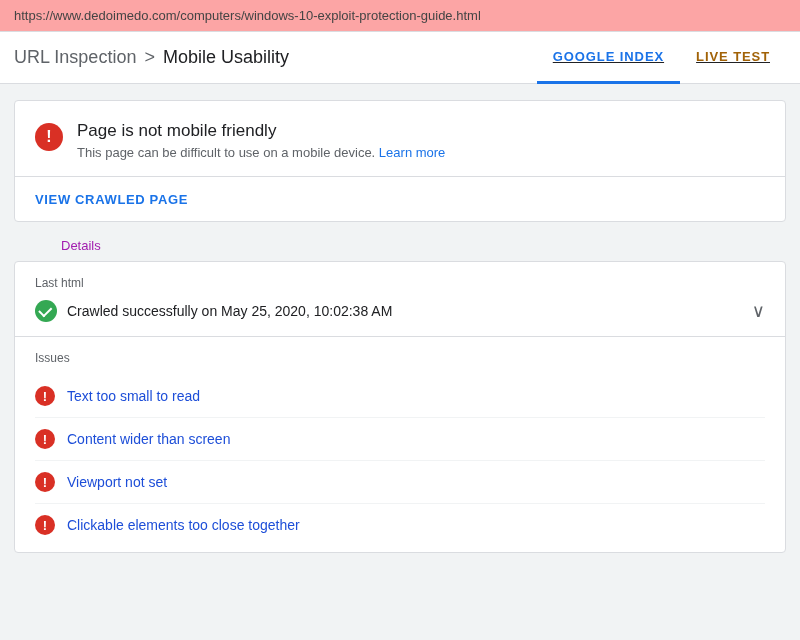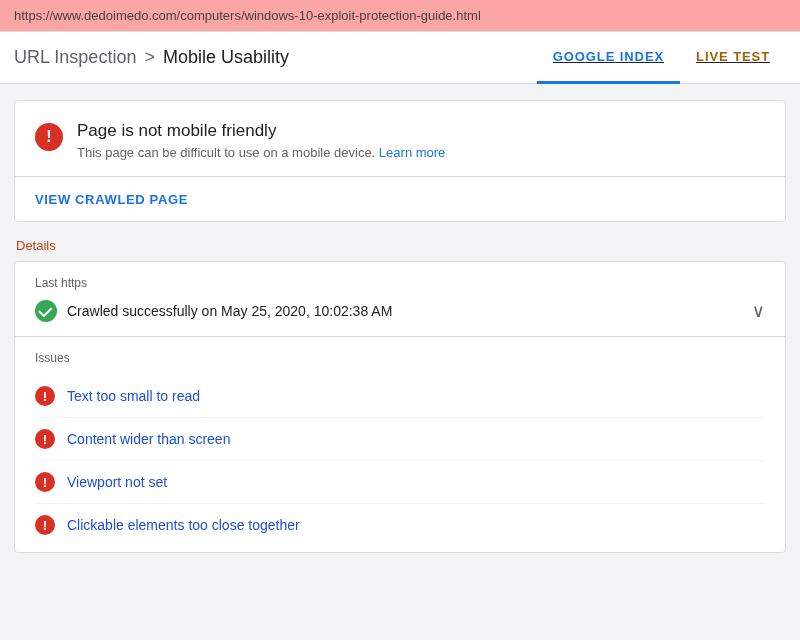--- a/index.html
+++ b/index.html
@@ -140,23 +140,24 @@
       font-size: 13px;
       font-weight: 700;
       letter-spacing: 0.05em;
       text-transform: uppercase;
       cursor: pointer;
       padding: 0;
     }
 
     .details-label {
       font-size: 13px;
-      color: #c2410c;
+      color: #a21caf;
       margin-bottom: 8px;
       padding-left: 2px;
+      margin-left: 45px;
     }
 
     .details-card {
       background: #fff;
       border: 1px solid #dadce0;
       border-radius: 4px;
     }
 
     .crawl-section {
       padding: 14px 20px;
@@ -299,21 +300,21 @@
     <div class="view-crawled">
       <button class="view-crawled-btn">VIEW CRAWLED PAGE</button>
     </div>
   </div>
 
   <div class="details-label">Details</div>
 
   <div class="details-card">
 
     <div class="crawl-section">
-      <div class="crawl-label">Last https</div>
+      <div class="crawl-label">Last html</div>
       <div class="crawl-row">
         <div class="crawl-info">
           <div class="success-icon"></div>
           <span class="crawl-text">Crawled successfully on May 25, 2020, 10:02:38 AM</span>
         </div>
         <span class="chevron-down">∨</span>
       </div>
     </div>
 
     <hr class="section-divider">

